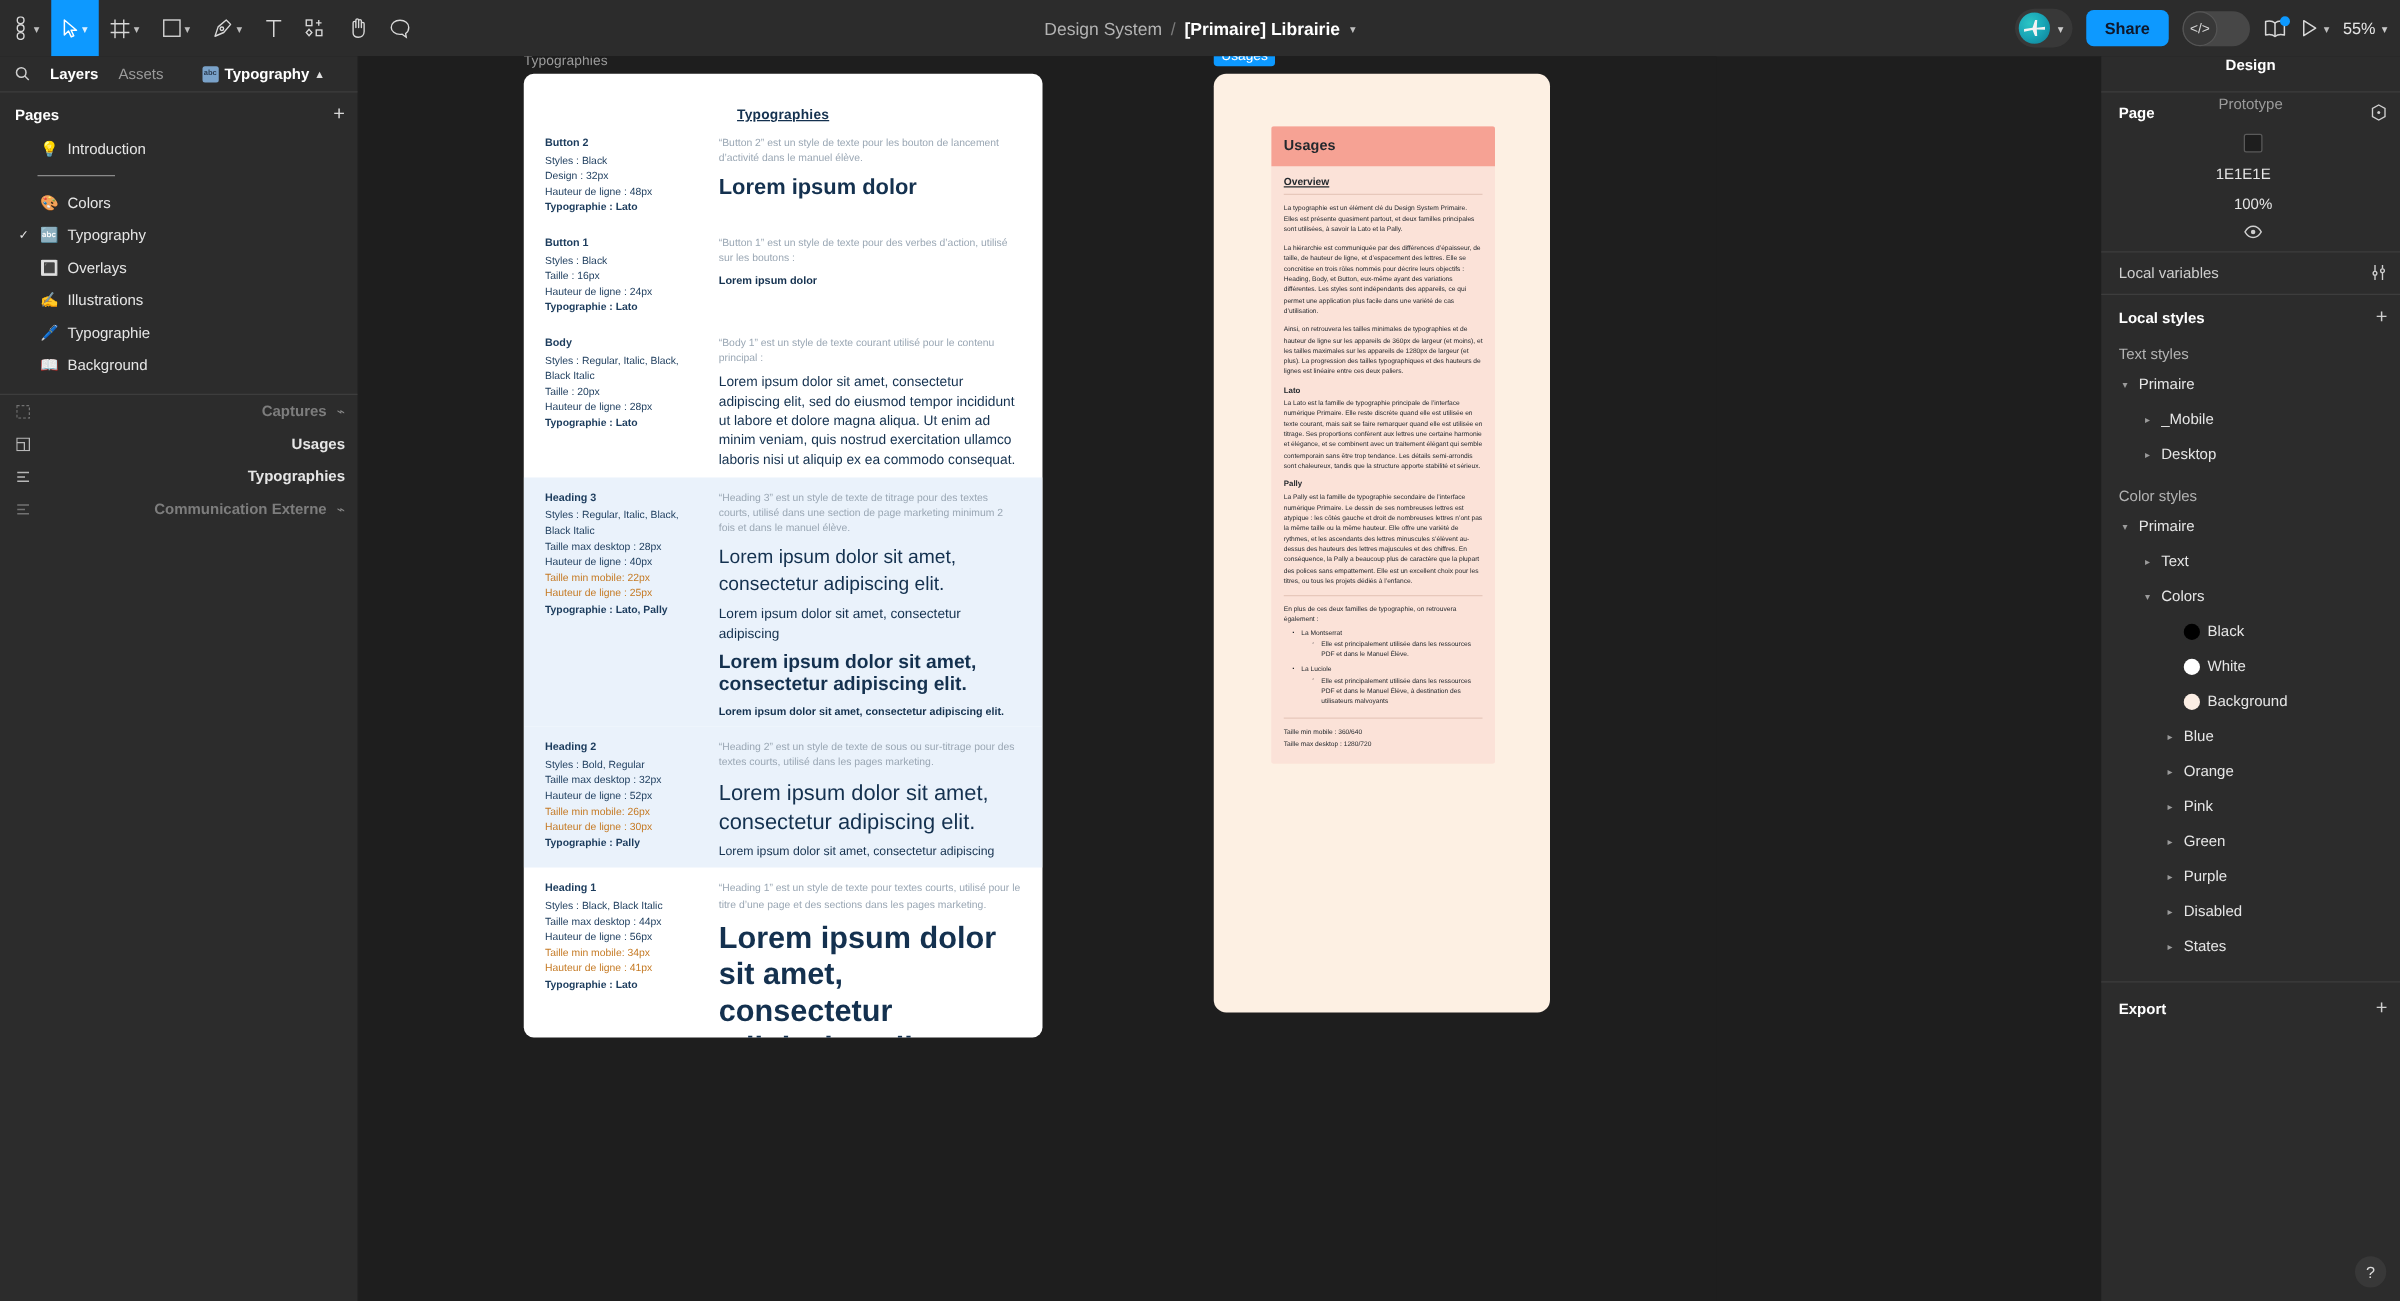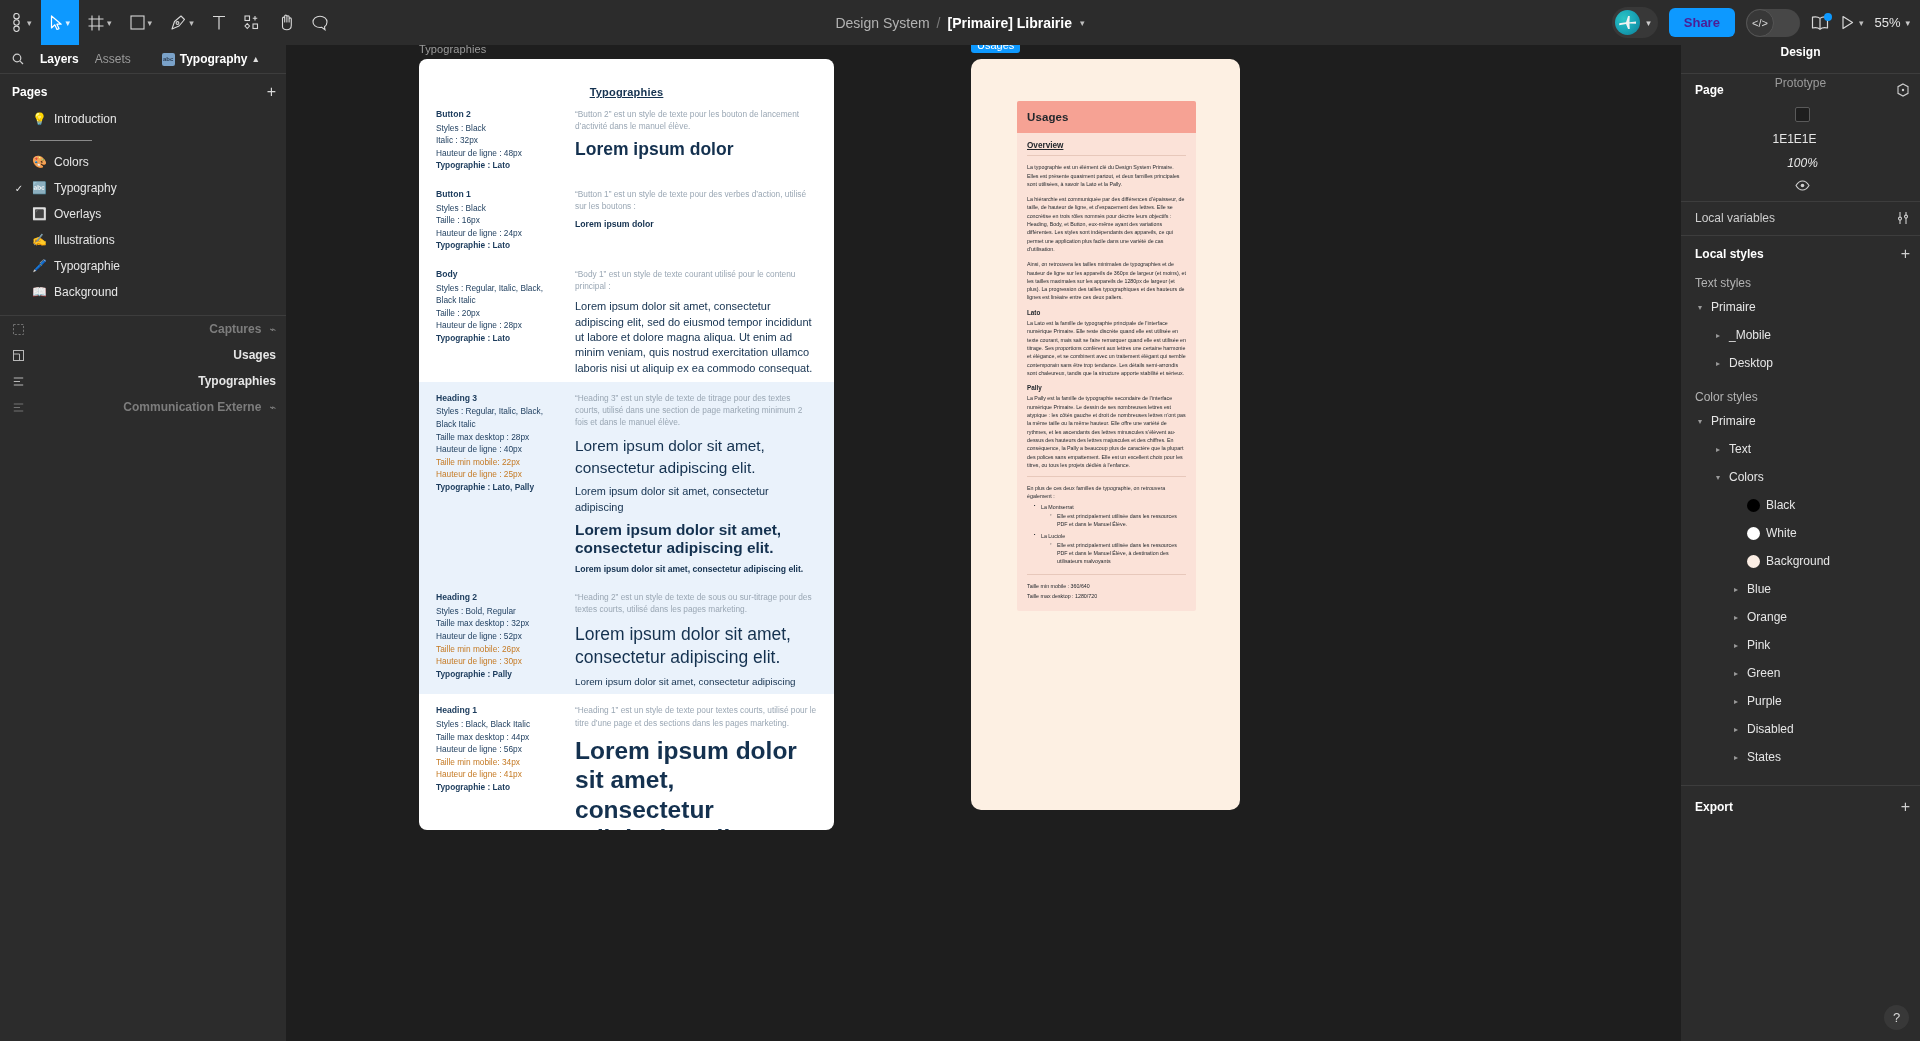--- a/index.html
+++ b/index.html
@@ -48,21 +48,21 @@
     width: 25px; height: 25px; border-radius: 50%;
     background: radial-gradient(circle at 35% 35%, #2bc4c4 0%, #1aa8b8 45%, #0d7d96 100%);
     position: relative; overflow: hidden;
   }
   .avatar::after{
     content:""; position:absolute; left:4px; top:6px; width:17px; height:13px;
     background:#f2f2f2;
     clip-path: polygon(0% 55%, 40% 48%, 52% 0%, 62% 0%, 60% 48%, 100% 42%, 100% 60%, 60% 58%, 62% 100%, 52% 100%, 40% 62%, 0% 72%);
   }
   .share-btn {
-    background: #0d99ff; color: #4c1d95; font-size: 13px; font-weight: 600;
+    background: #0d99ff; color: #0f172a; font-size: 13px; font-weight: 600;
     padding: 7px 15px; border-radius: 6px; cursor: pointer;
   }
   .dev-toggle {
     width: 54px; height: 28px; border-radius: 16px; background: #474747;
     display: flex; align-items: center; cursor: pointer;
   }
   .dev-knob {
     width: 28px; height: 28px; border-radius: 50%; background: #383838;
     display: flex; align-items: center; justify-content: center;
     color: #d8d8d8; font-size: 11px; border: 1px solid #555;
@@ -201,21 +201,21 @@
   .rp-tab { font-size: 12px; color: #9b9b9b; cursor: pointer; }
   .rp-tab.active { color: #fff; font-weight: 700; }
   .rp-section { border-bottom: 1px solid #3d3d3d; padding: 9px 10px 10px 14px; }
   .rp-row { display: flex; align-items: center; justify-content: space-between; }
   .rp-title { font-size: 12px; font-weight: 700; color: #fff; }
   .rp-title.muted { font-weight: 400; color: #cfcfcf; }
   .rp-ico { color: #cfcfcf; cursor: pointer; display: flex; align-items: center; }
   .page-fill { display: flex; align-items: center; gap: 10px; margin-top: 10px; flex-direction: column; }
   .swatch-sq { width: 15px; height: 15px; border-radius: 2px; border: 1px solid #5a5a5a; background: #1e1e1e; }
   .fill-hex { font-size: 12px; color: #e6e6e6; width: 60px; }
-  .fill-op { font-size: 12px; color: #e6e6e6; flex: 1; font-style: italic; }
+  .fill-op { font-size: 12px; color: #e6e6e6; flex: 1; }
   .styles-sub { font-size: 12px; color: #b3b3b3; padding: 11px 14px 3px 14px; }
   .tree-row {
     height: 28px; display: flex; align-items: center; gap: 6px;
     font-size: 12px; color: #e6e6e6; cursor: pointer;
   }
   .tw { width: 10px; text-align: center; font-size: 8px; color: #9b9b9b; }
   .dot { width: 13px; height: 13px; border-radius: 50%; flex: 0 0 13px; }
   .rp-export { padding: 12px 10px 12px 14px; border-top: 1px solid #3d3d3d; }
   .help-btn {
     position: absolute; right: 11px; bottom: 11px; width: 25px; height: 25px;
@@ -427,21 +427,21 @@
   <div class="frame-label" style="left:132px; top:-2px;">Typographies</div>
   <div class="sel-label" style="left:684px; top:-8px;">Usages</div>
 
   <div id="typo-frame">
     <div class="typo-title">Typographies</div>
     <div id="typo-rows">
         <div class="typo-row">
           <div class="tr-left">
             <div class="ttl">Button 2</div>
             <div>Styles : Black</div>
-            <div>Italic : 32px</div>
+            <div>Design : 32px</div>
             <div>Hauteur de ligne : 48px</div>
             <div class="bld">Typographie : Lato</div>
           </div>
           <div class="tr-right">
             <div class="desc">“Button 2” est un style de texte pour les bouton de lancement d’activité dans le manuel élève.</div>
             <div class="sample-b2">Lorem ipsum dolor</div>
           </div>
         </div>
         <div class="typo-row">
           <div class="tr-left">

